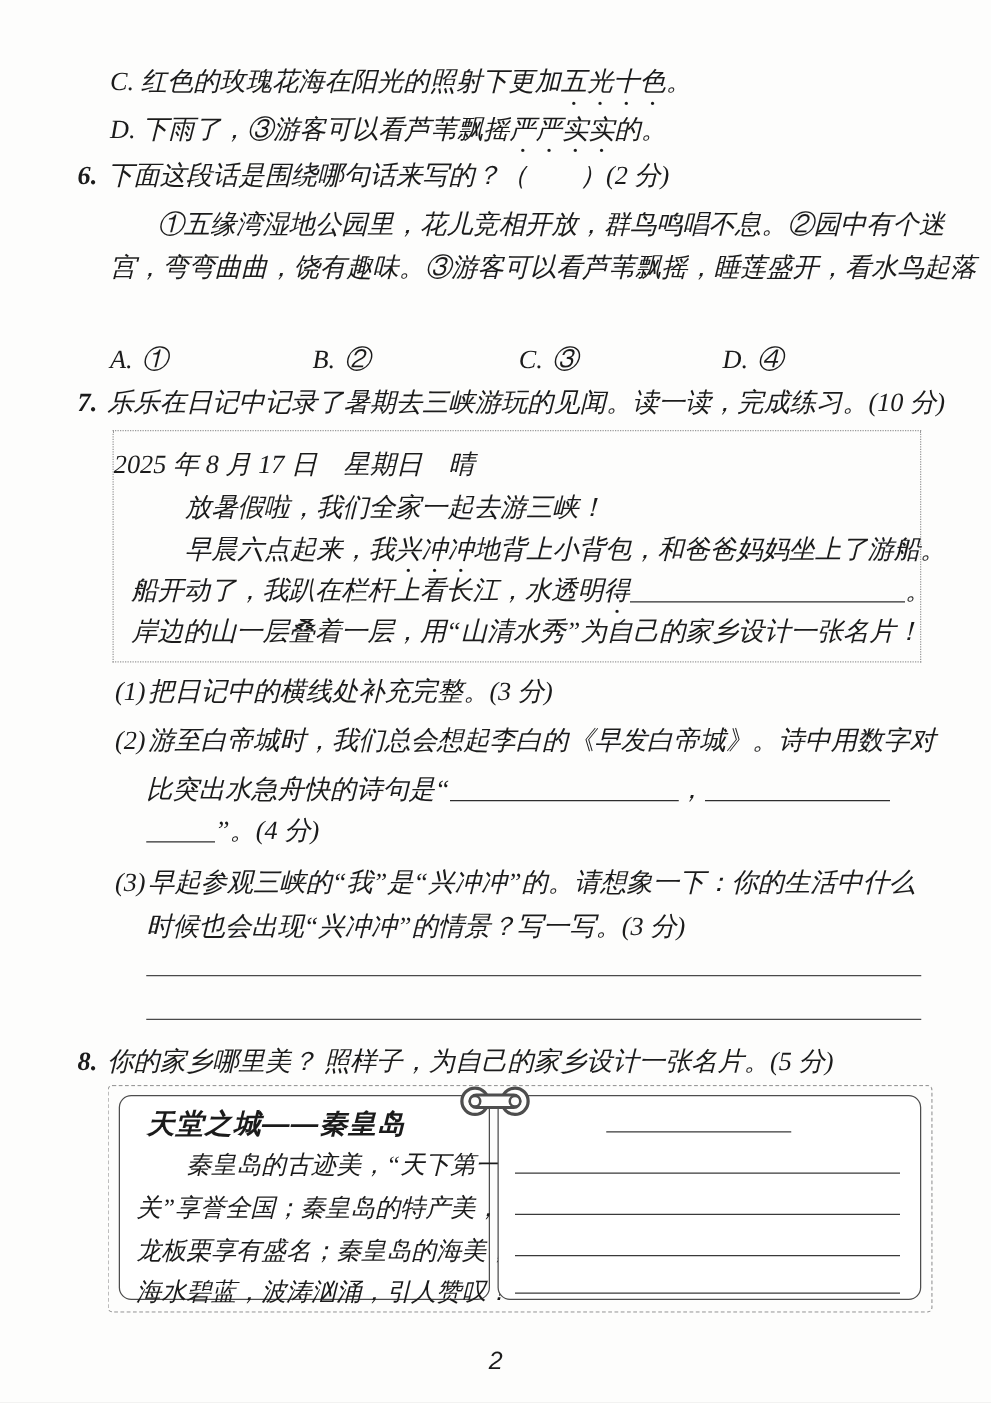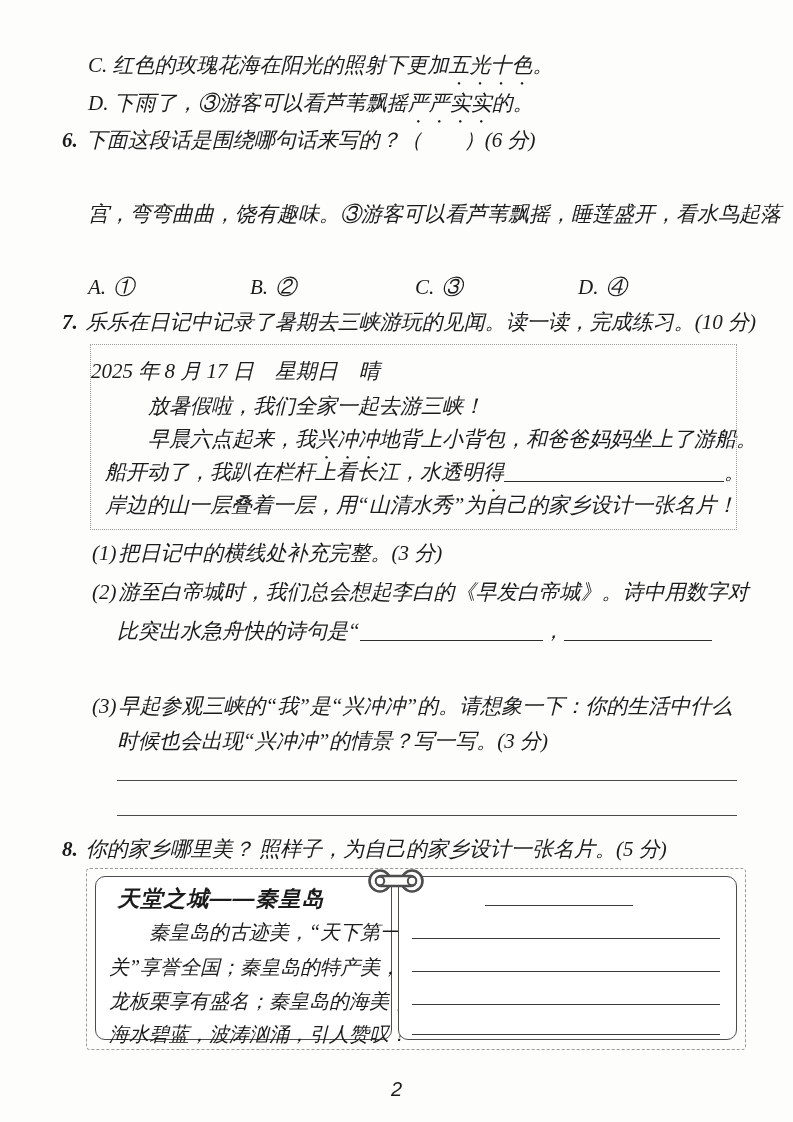--- a/index.html
+++ b/index.html
@@ -70,22 +70,23 @@
   <div class="abs" style="left:88px; top:52px;">
     <span>C.</span>
     <span>红色的玫瑰花海在阳光的照射下更加</span><span class="emdot">五光十色</span><span>。</span>
   </div>
   <div class="abs" style="left:88px; top:90px;">
     <span>D.</span>
     <span>下雨了，③游客可以看芦苇飘摇</span><span class="emdot">严严实实</span><span>的。</span>
   </div>
 
   <div class="abs" style="left:62px; top:127px;">
-    <span class="qnum">6.</span><span>下面这段话是围绕哪句话来写的？（　　）(6 分)</span>
+    <span class="qnum">6.</span><span>下面这段话是围绕哪句话来写的？（　　）(2 分)</span>
   </div>
+  <div class="abs" style="left:126px; top:166px;">①五缘湾湿地公园里，花儿竞相开放，群鸟鸣唱不息。②园中有个迷</div>
   <div class="abs" style="left:88px;  top:201px;">宫，弯弯曲曲，饶有趣味。③游客可以看芦苇飘摇，睡莲盛开，看水鸟起落</div>
 
   <div class="abs" style="left:88px; top:274px;">
     <span class="sublabel">A.</span>
     <span>①</span>
   </div>
   <div class="abs" style="left:250px; top:274px;">
     <span class="sublabel">B.</span>
     <span>②</span>
   </div>
@@ -117,20 +118,23 @@
   <div class="abs" style="left:92px; top:540px;">
     <span class="sublabel">(1)</span><span>把日记中的横线处补充完整。(3 分)</span>
   </div>
 
   <div class="abs" style="left:92px; top:579px;">
     <span class="sublabel">(2)</span><span>游至白帝城时，我们总会想起李白的《早发白帝城》。诗中用数字对</span>
   </div>
   <div class="abs" style="left:117px; top:618px;">
     <span>比突出水急舟快的诗句是“</span><span class="blank" style="width:183px;"></span><span>，</span><span class="blank" style="width:148px;"></span>
   </div>
+  <div class="abs" style="left:117px; top:651px;">
+    <span class="blank" style="width:55px;"></span><span>”。(4 分)</span>
+  </div>
 
   <div class="abs" style="left:92px; top:693px;">
     <span class="sublabel">(3)</span><span>早起参观三峡的“我”是“兴冲冲”的。请想象一下：你的生活中什么</span>
   </div>
   <div class="abs" style="left:117px; top:728px;">时候也会出现“兴冲冲”的情景？写一写。(3 分)</div>
 
   <div class="ans-line" style="top:780px;"></div>
   <div class="ans-line" style="top:815px;"></div>
 
   <div class="abs" style="left:62px; top:836px;">

